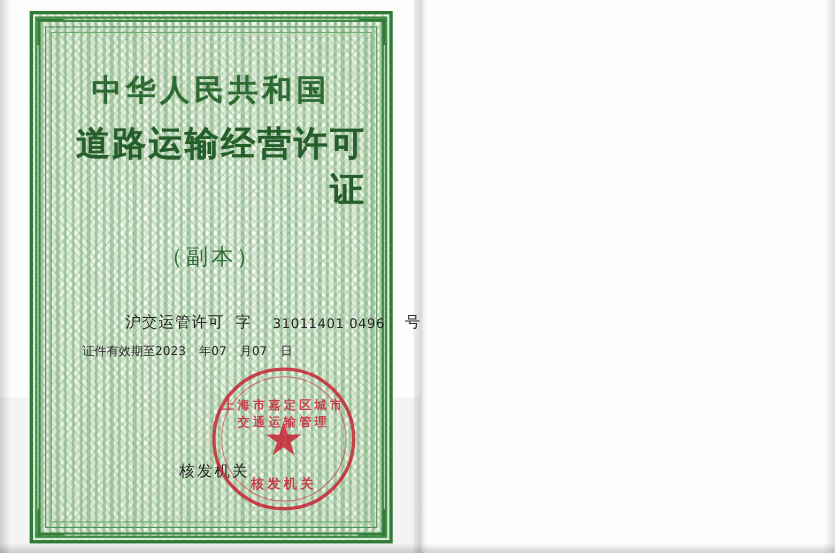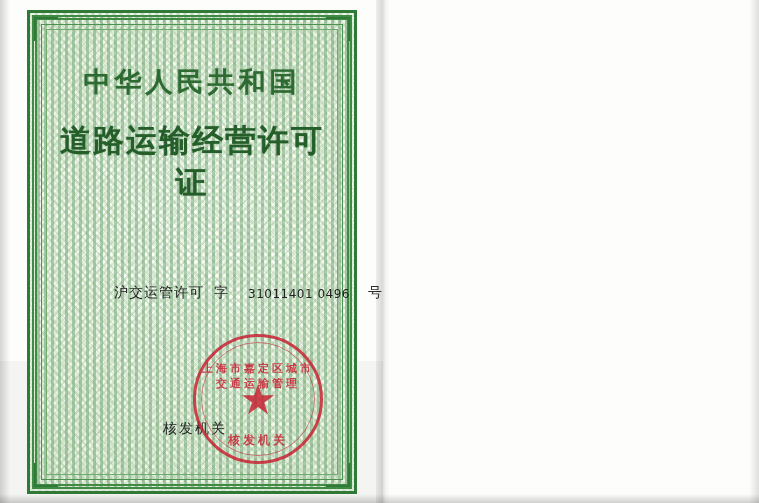--- a/index.html
+++ b/index.html
@@ -105,22 +105,22 @@
     margin-top: 30px;
     text-align: center;
     font-family: "DejaVu Serif", serif;
     font-weight: bold;
     font-size: 27px;
     letter-spacing: 4px;
     color: #2e6b33;
     text-shadow: 0 0 1px rgba(40,100,45,0.5);
   }
   .maintitle {
-    margin-top: 20px;
-    text-align: center;
+    margin-top: 10px;
+    text-align: right;
     font-family: "DejaVu Serif", serif;
     font-weight: bold;
     font-size: 31px;
     letter-spacing: 2px;
     color: #245f2a;
     text-shadow: 0 0 1px rgba(30,80,35,0.6);
   }
   .subtitle {
     margin-top: 26px;
     text-align: center;
@@ -296,28 +296,32 @@
       <div class="corner tr"></div>
       <div class="corner bl"></div>
       <div class="corner br"></div>
 
       <div class="content">
 
         <div class="nation">中华人民共和国</div>
 
         <div class="maintitle">道路运输经营许可证</div>
 
+        <div class="subtitle">（副本）</div>
 
         <div class="numline">
           <span class="lbl">沪交运管许可</span>
           <span class="zi">字</span>
           <span class="numval">31011401 0496</span>
           <span class="hao">号</span>
         </div>
 
+        <div class="validline">
+          <span>证件有效期至</span><span class="v">2023</span><span class="sp"></span><span>年</span><span class="v">07</span><span class="sp"></span><span>月</span><span class="v">07</span><span class="sp"></span><span>日</span>
+        </div>
 
         <div class="seal">
           <div class="seal-text-top">上海市嘉定区城市交通运输管理</div>
           <div class="star">
             <span>★</span>
           </div>
           <div class="seal-text-bottom">核发机关</div>
         </div>
 
         <div class="issuer">核发机关</div>

